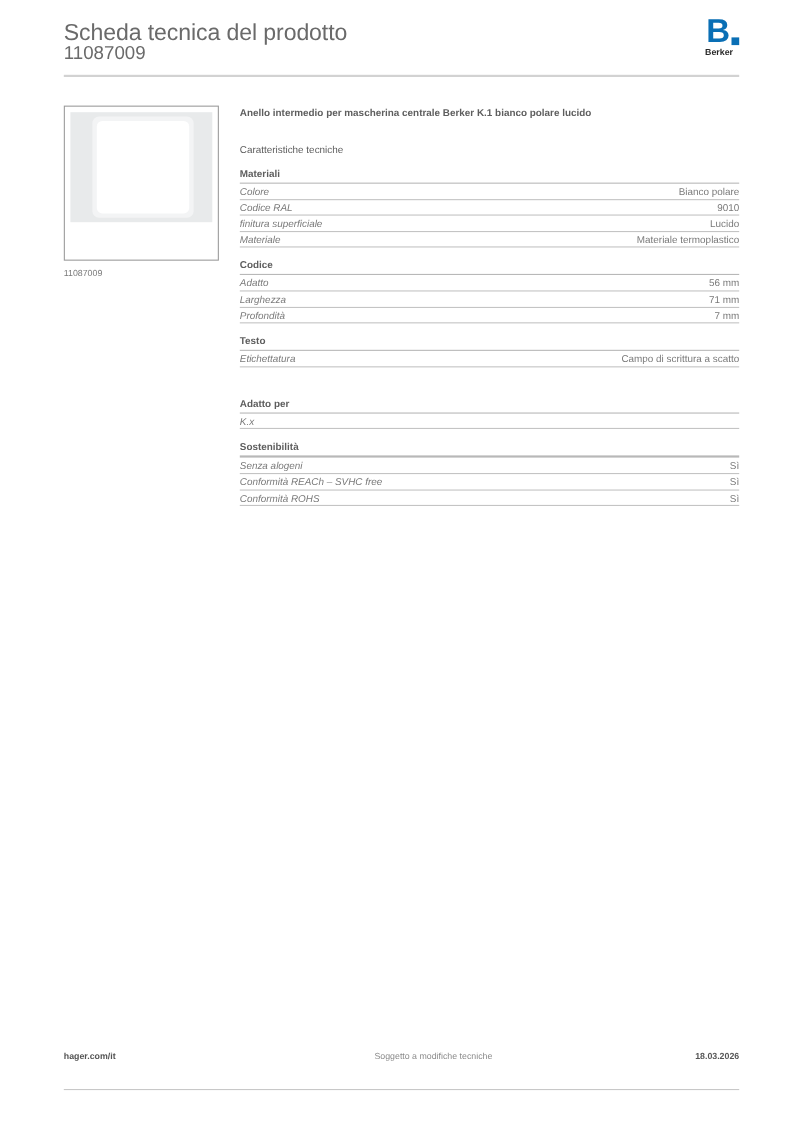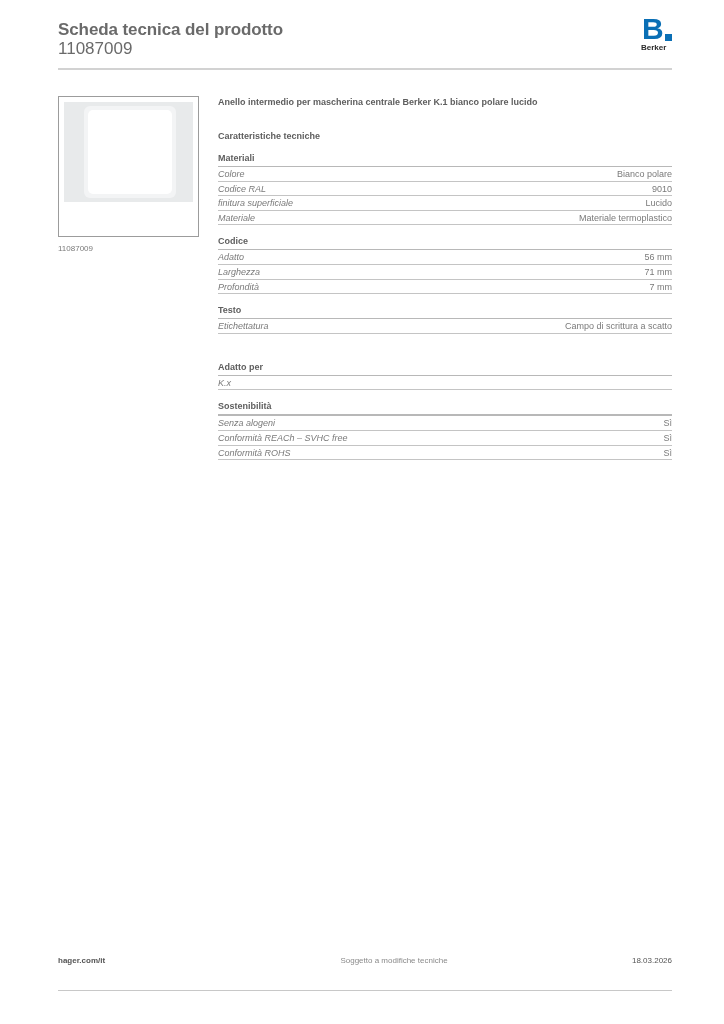--- a/index.html
+++ b/index.html
@@ -1,50 +1,50 @@
 <!DOCTYPE html>
 <html><head>
   <meta charset="utf-8">
   <style>
     * { margin: 0; padding: 0; box-sizing: border-box; }
     html, body { width: 724px; height: 1024px; background: #ffffff; overflow: hidden; }
     body { position: relative; font-family: "Liberation Sans", sans-serif; color: #6e6e6e; }
 
     .header { position: absolute; left: 58px; top: 20px; width: 614px; height: 48px; }
-    .header .title { font-size: 17px; font-weight: bold; color: #6a6a6a; line-height: 20px; letter-spacing: -0.1px; }
+    .header .title { font-size: 21px; font-weight: normal; color: #6a6a6a; line-height: 20px; letter-spacing: -0.1px; }
     .header .code { font-size: 17px; color: #6a6a6a; line-height: 18px; }
     .header-rule { position: absolute; left: 58px; top: 68px; width: 614px; height: 2px; background: #d2d2d2; }
 
     .logo { position: absolute; left: 638px; top: 14px; width: 40px; height: 40px; }
     .logo .b { position: absolute; left: 4px; top: 0; font-size: 30px; font-weight: bold; color: #0a6fb5; line-height: 30px; font-family: "Liberation Sans", sans-serif; }
     .logo .dot { position: absolute; left: 27px; top: 20px; width: 7px; height: 7px; background: #0a6fb5; }
     .logo .word { position: absolute; left: 3px; top: 29px; font-size: 8px; font-weight: bold; color: #2a2a2a; line-height: 10px; }
 
     .image-box { position: absolute; left: 58px; top: 96px; width: 141px; height: 141px; border: 1px solid #9c9c9c; background: #fff; }
     .frame { position: absolute; left: 5px; top: 5px; width: 129px; height: 100px; background: #e8eaeb; }
     .frame .window { position: absolute; left: 20px; top: 4px; width: 92px; height: 92px; background: #f3f4f5; border-radius: 6px; }
     .frame .inner { position: absolute; left: 24px; top: 8px; width: 84px; height: 84px; background: #ffffff; border-radius: 5px; }
     .image-caption { position: absolute; left: 58px; top: 244px; font-size: 8px; color: #7a7a7a; }
 
     .content { position: absolute; left: 218px; top: 96px; width: 454px; }
     .product-name { font-size: 9px; font-weight: bold; color: #5e5e5e; line-height: 12px; }
-    .section-title { margin-top: 22px; font-size: 9px; font-weight: bold; color: #5e5e5e; line-height: 12px; }
+    .section-title { margin-top: 22px; font-size: 9px; font-weight: normal; color: #5e5e5e; line-height: 12px; }
 
     .group { margin-top: 11px; }
     .group-title { font-size: 9px; font-weight: bold; color: #5e5e5e; line-height: 11px; padding-bottom: 2px; border-bottom: 1px solid #b8b8b8; }
     .row { display: flex; justify-content: space-between; font-size: 9px; color: #7a7a7a; height: 14.6px; line-height: 14px; border-bottom: 1px solid #c4c4c4; }
     .row .label { white-space: nowrap; font-style: italic; }
     .row .value { white-space: nowrap; text-align: right; }
     .group.spaced { margin-top: 28px; }
 
     .footer-rule { position: absolute; left: 58px; top: 990px; width: 614px; height: 1px; background: #c8c8c8; }
     .footer { position: absolute; left: 58px; top: 956px; width: 614px; height: 12px; font-size: 8px; line-height: 10px; }
     .footer .left { position: absolute; left: 0; top: 0; font-weight: bold; color: #555; }
     .footer .center { position: absolute; left: 0; width: 672px; top: 0; text-align: center; color: #8a8a8a; }
-    .footer .right { position: absolute; right: 0; top: 0; font-weight: normal; color: #555; }
+    .footer .right { position: absolute; right: 0; top: 0; font-weight: bold; color: #555; }
   </style>
 </head>
 <body>
 
 <div class="header">
   <div class="title">Scheda tecnica del prodotto</div>
   <div class="code">11087009</div>
 </div>
 
 <div class="logo">

